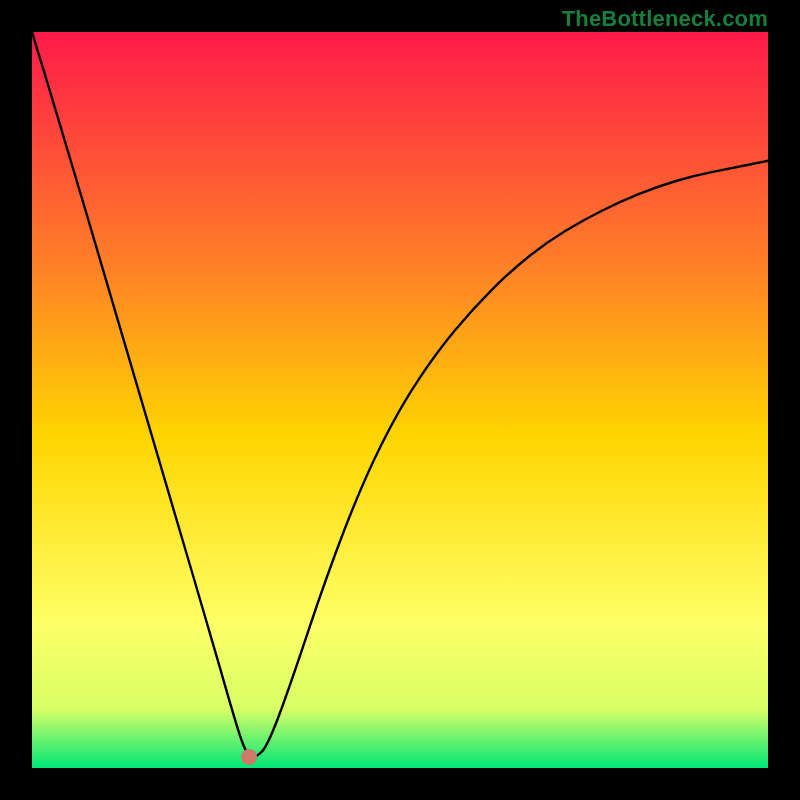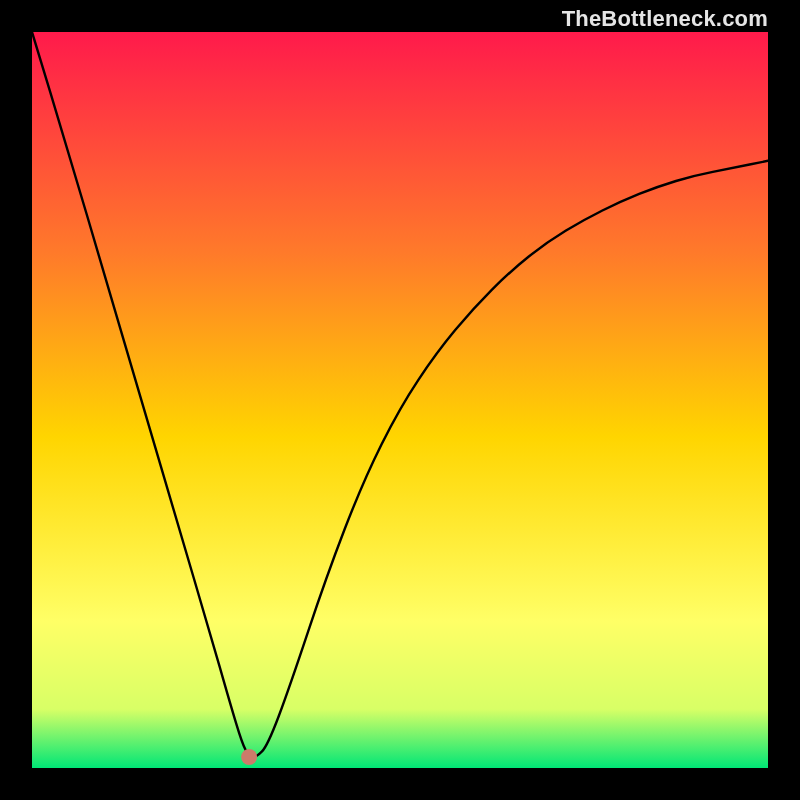--- a/index.html
+++ b/index.html
@@ -23,21 +23,21 @@
     position: absolute;
     left: 0;
     top: 0;
     width: 736px;
     height: 736px;
   }
   .watermark {
     position: absolute;
     top: 6px;
     right: 32px;
-    color: #e5e5e5;
+    color: #15803d;
     font-size: 22px;
     font-weight: 600;
     letter-spacing: 0.2px;
   }
   svg {
     display: block;
   }
 </style>
 </head>
 <body>

